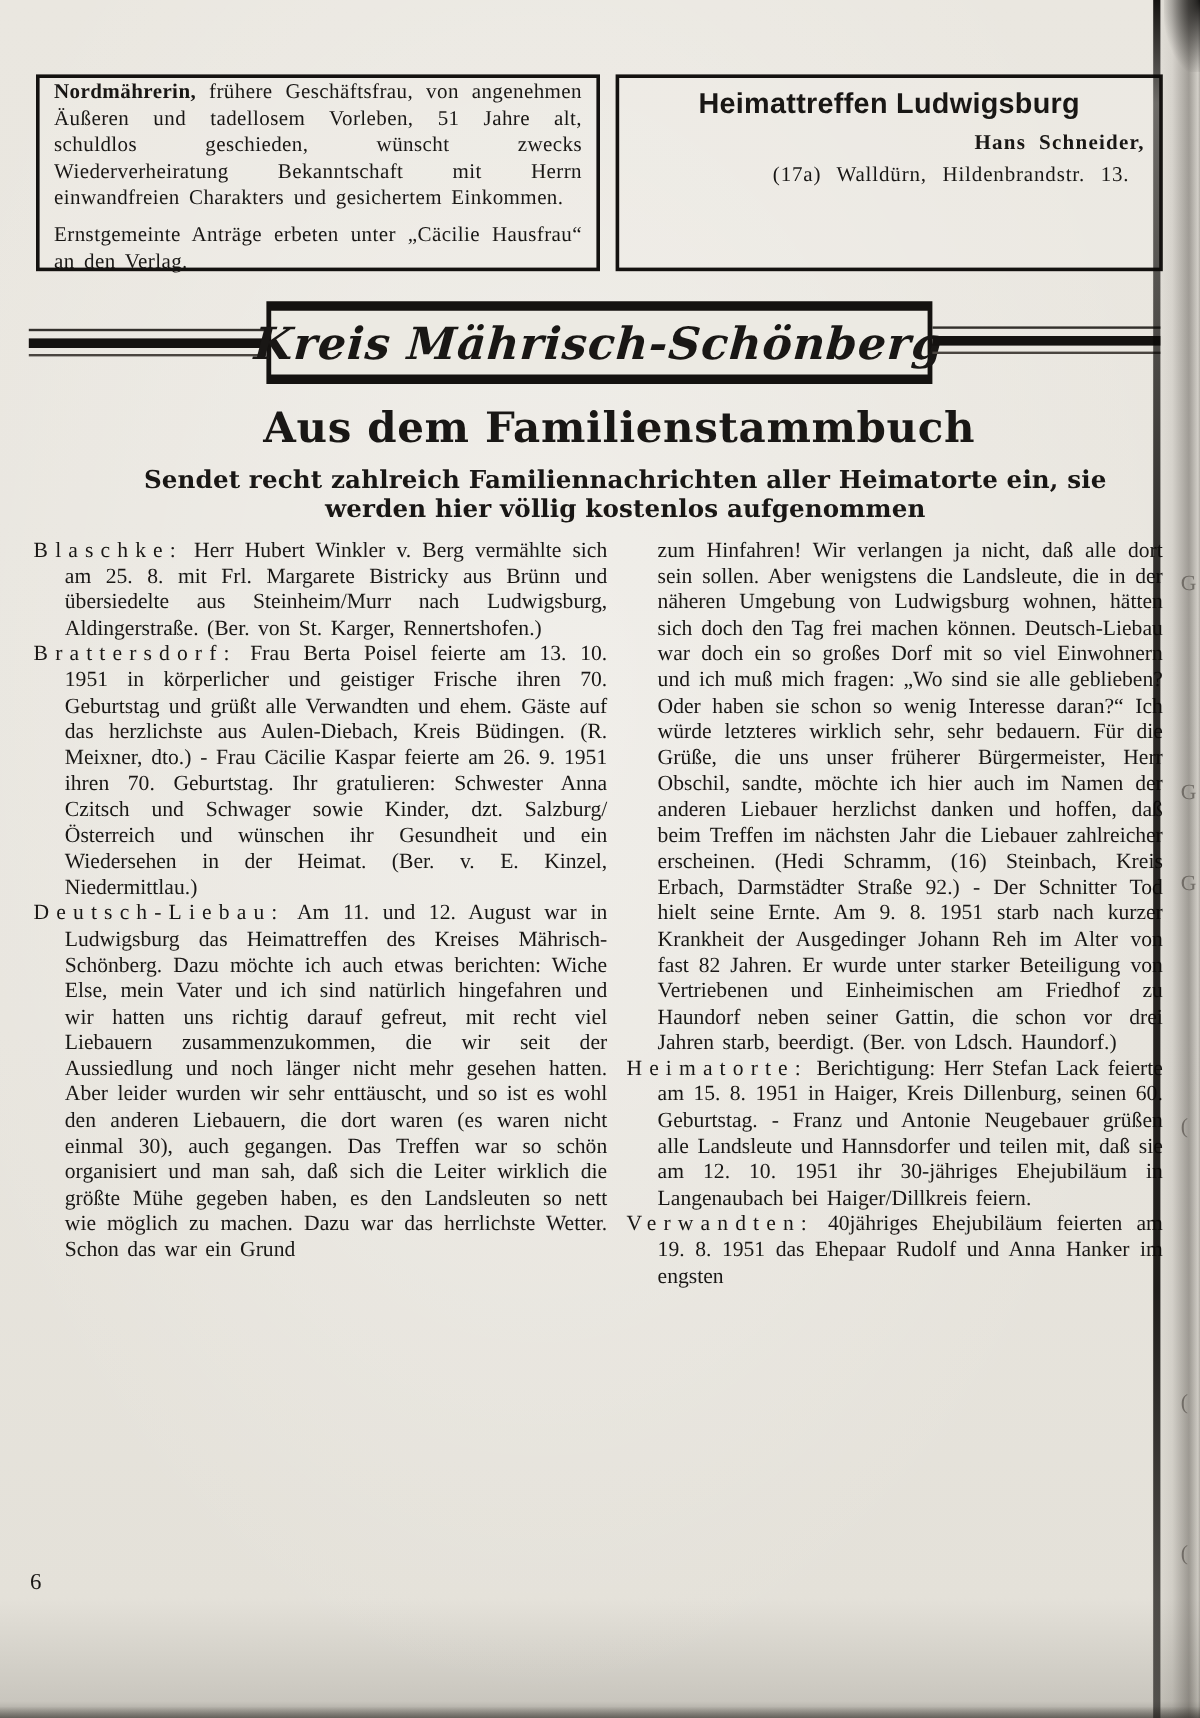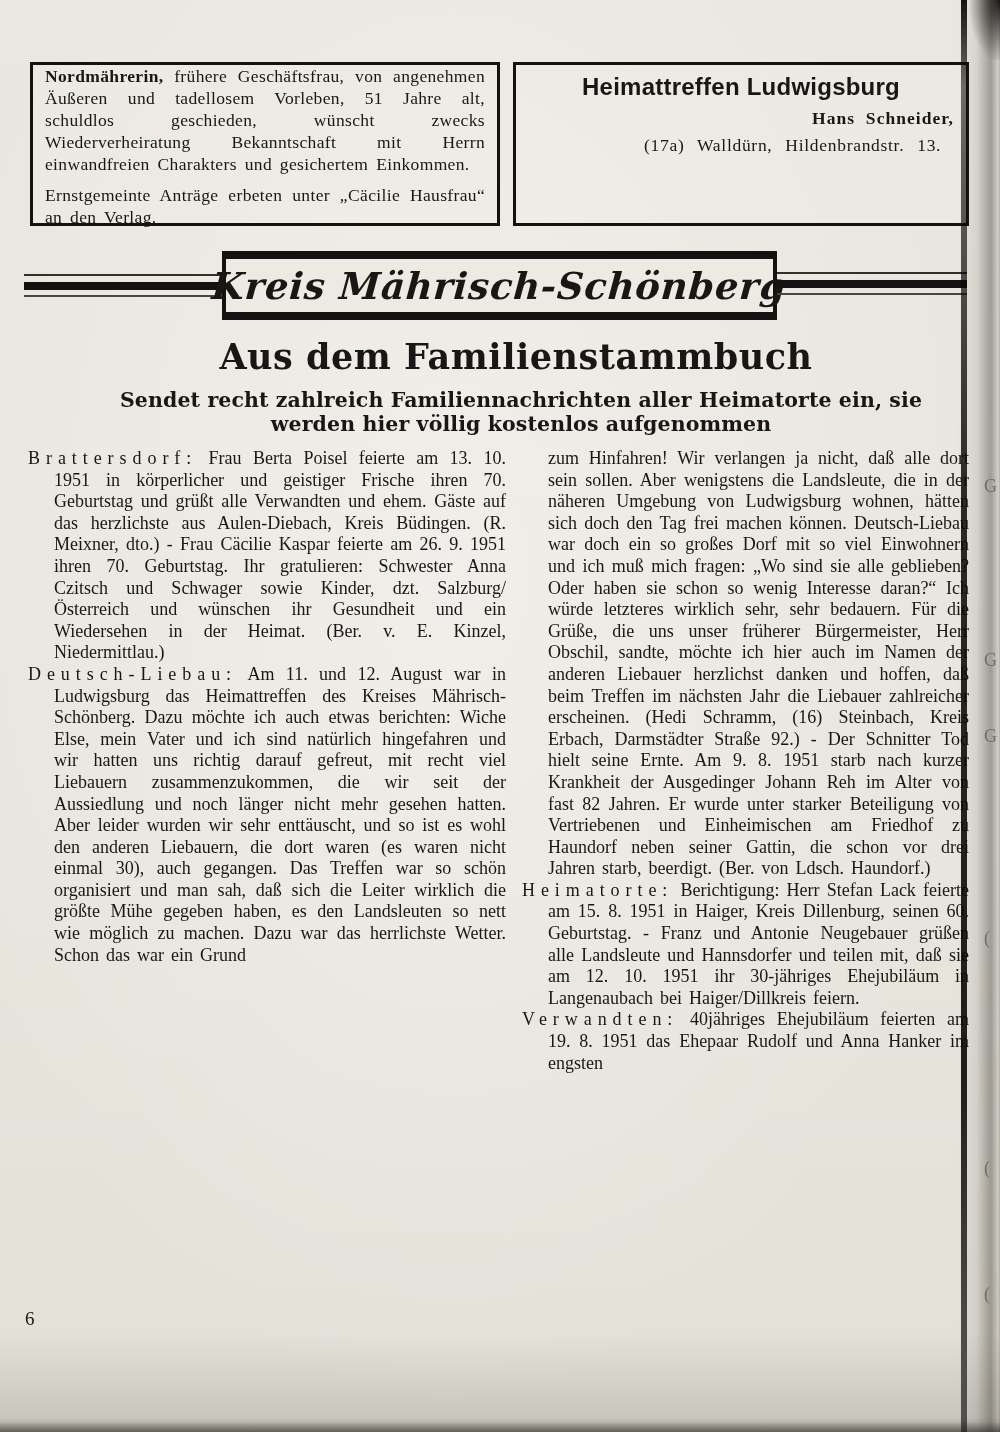--- a/index.html
+++ b/index.html
@@ -103,20 +103,21 @@
     <div class="r1"></div>
     <div class="r2"></div>
     <div class="r3"></div>
   </div>
 
   <h1 class="sec-title">Aus dem Familienstammbuch</h1>
   <p class="sec-sub">Sendet recht zahlreich Familiennachrichten aller Heimatorte ein, sie werden hier völlig kostenlos aufgenommen</p>
 
   <div class="cols">
     <div class="col col--left">
+      <p class="entry"><span class="entry-head">Blaschke:</span><span> Herr Hubert Winkler v. Berg vermählte sich am 25. 8. mit Frl. Margarete Bistricky aus Brünn und übersiedelte aus Steinheim/Murr nach Ludwigsburg, Aldingerstraße. (Ber. von St. Karger, Rennertshofen.)</span></p>
       <p class="entry"><span class="entry-head">Brattersdorf:</span><span> Frau Berta Poisel feierte am 13. 10. 1951 in körperlicher und geistiger Frische ihren 70. Geburtstag und grüßt alle Verwandten und ehem. Gäste auf das herzlichste aus Aulen-Diebach, Kreis Büdingen. (R. Meixner, dto.) - Frau Cäcilie Kaspar feierte am 26. 9. 1951 ihren 70. Geburtstag. Ihr gratulieren: Schwester Anna Czitsch und Schwager sowie Kinder, dzt. Salzburg/Österreich und wünschen ihr Gesundheit und ein Wiedersehen in der Heimat. (Ber. v. E. Kinzel, Niedermittlau.)</span></p>
       <p class="entry"><span class="entry-head">Deutsch-Liebau:</span><span> Am 11. und 12. August war in Ludwigsburg das Heimattreffen des Kreises Mährisch-Schönberg. Dazu möchte ich auch etwas berichten: Wiche Else, mein Vater und ich sind natürlich hingefahren und wir hatten uns richtig darauf gefreut, mit recht viel Liebauern zusammenzukommen, die wir seit der Aussiedlung und noch länger nicht mehr gesehen hatten. Aber leider wurden wir sehr enttäuscht, und so ist es wohl den anderen Liebauern, die dort waren (es waren nicht einmal 30), auch gegangen. Das Treffen war so schön organisiert und man sah, daß sich die Leiter wirklich die größte Mühe gegeben haben, es den Landsleuten so nett wie möglich zu machen. Dazu war das herrlichste Wetter. Schon das war ein Grund</span></p>
     </div>
     <div class="col col--right">
       <p class="entry entry--cont"><span>zum Hinfahren! Wir verlangen ja nicht, daß alle dort sein sollen. Aber wenigstens die Landsleute, die in der näheren Umgebung von Ludwigsburg wohnen, hätten sich doch den Tag frei machen können. Deutsch-Liebau war doch ein so großes Dorf mit so viel Einwohnern und ich muß mich fragen: „Wo sind sie alle geblieben? Oder haben sie schon so wenig Interesse daran?“ Ich würde letzteres wirklich sehr, sehr bedauern. Für die Grüße, die uns unser früherer Bürgermeister, Herr Obschil, sandte, möchte ich hier auch im Namen der anderen Liebauer herzlichst danken und hoffen, daß beim Treffen im nächsten Jahr die Liebauer zahlreicher erscheinen. (Hedi Schramm, (16) Steinbach, Kreis Erbach, Darmstädter Straße 92.) - Der Schnitter Tod hielt seine Ernte. Am 9. 8. 1951 starb nach kurzer Krankheit der Ausgedinger Johann Reh im Alter von fast 82 Jahren. Er wurde unter starker Beteiligung von Vertriebenen und Einheimischen am Friedhof zu Haundorf neben seiner Gattin, die schon vor drei Jahren starb, beerdigt. (Ber. von Ldsch. Haundorf.)</span></p>
       <p class="entry"><span class="entry-head">Heimatorte:</span><span> Berichtigung: Herr Stefan Lack feierte am 15. 8. 1951 in Haiger, Kreis Dillenburg, seinen 60. Geburtstag. - Franz und Antonie Neugebauer grüßen alle Landsleute und Hannsdorfer und teilen mit, daß sie am 12. 10. 1951 ihr 30-jähriges Ehejubiläum in Langenaubach bei Haiger/Dillkreis feiern.</span></p>
       <p class="entry"><span class="entry-head">Verwandten:</span><span> 40jähriges Ehejubiläum feierten am 19. 8. 1951 das Ehepaar Rudolf und Anna Hanker im engsten</span></p>
     </div>
   </div>
 

